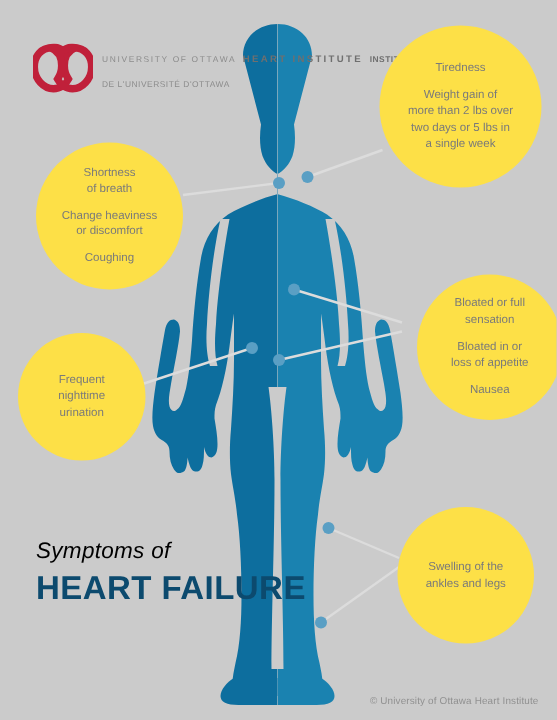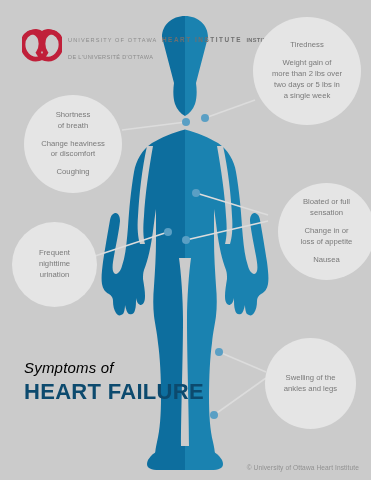--- a/index.html
+++ b/index.html
@@ -78,21 +78,21 @@
     left: 0;
     top: 0;
     width: 371px;
     height: 480px;
   }
 
   
   .bubble {
     position: absolute;
     border-radius: 50%;
-    background: #e5e5e5;
+    background: #fde047;
     display: flex;
     flex-direction: column;
     align-items: center;
     justify-content: center;
     box-sizing: border-box;
     text-align: center;
     color: #7a7a7a;
     font-size: 7.7px;
     line-height: 1.42;
   }
@@ -398,21 +398,21 @@
         <span class="line">Coughing</span>
       </span>
     </div>
 
   <div class="bubble" id="bubble-bloated">
       <span class="grp">
         <span class="line">Bloated or full</span>
         <span class="line">sensation</span>
       </span>
       <span class="grp">
-        <span class="line">Change in or</span>
+        <span class="line">Bloated in or</span>
         <span class="line">loss of appetite</span>
       </span>
       <span class="grp">
         <span class="line">Nausea</span>
       </span>
     </div>
 
   <div class="bubble" id="bubble-urination">
       <span class="grp">
         <span class="line">Frequent</span>

